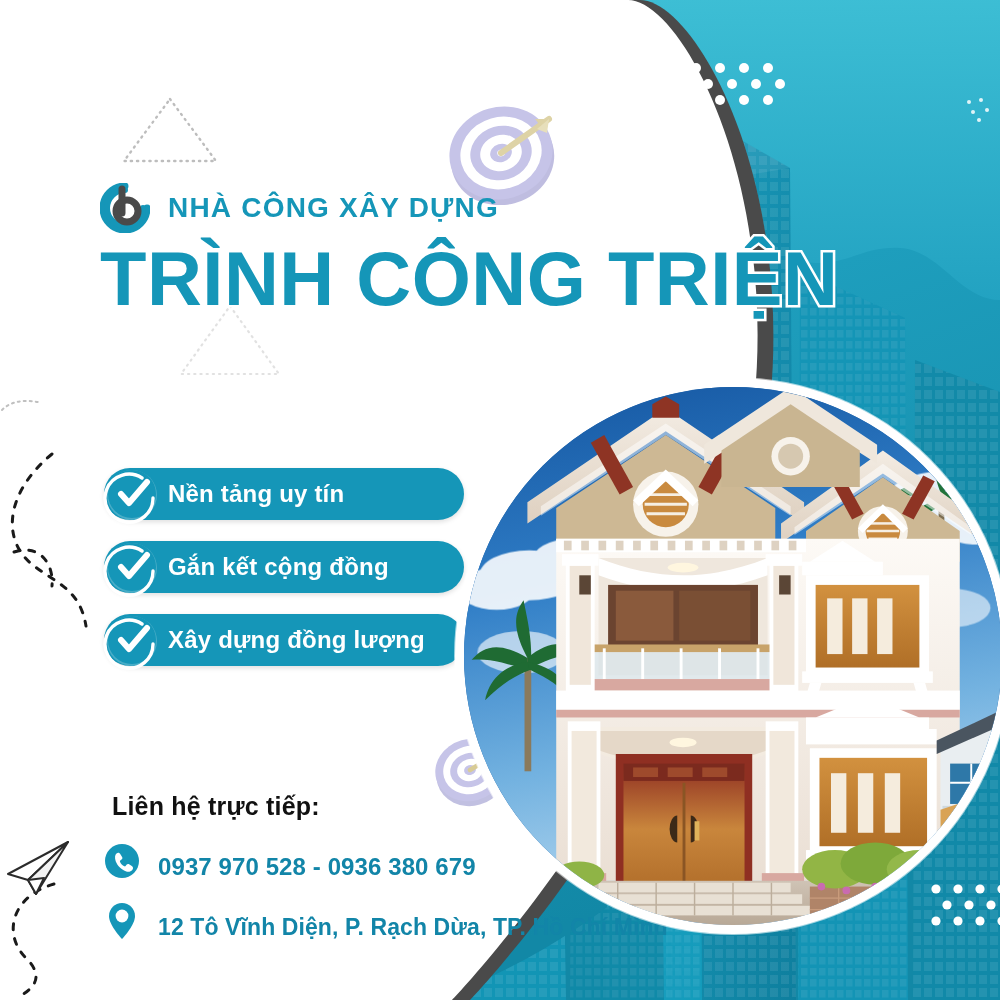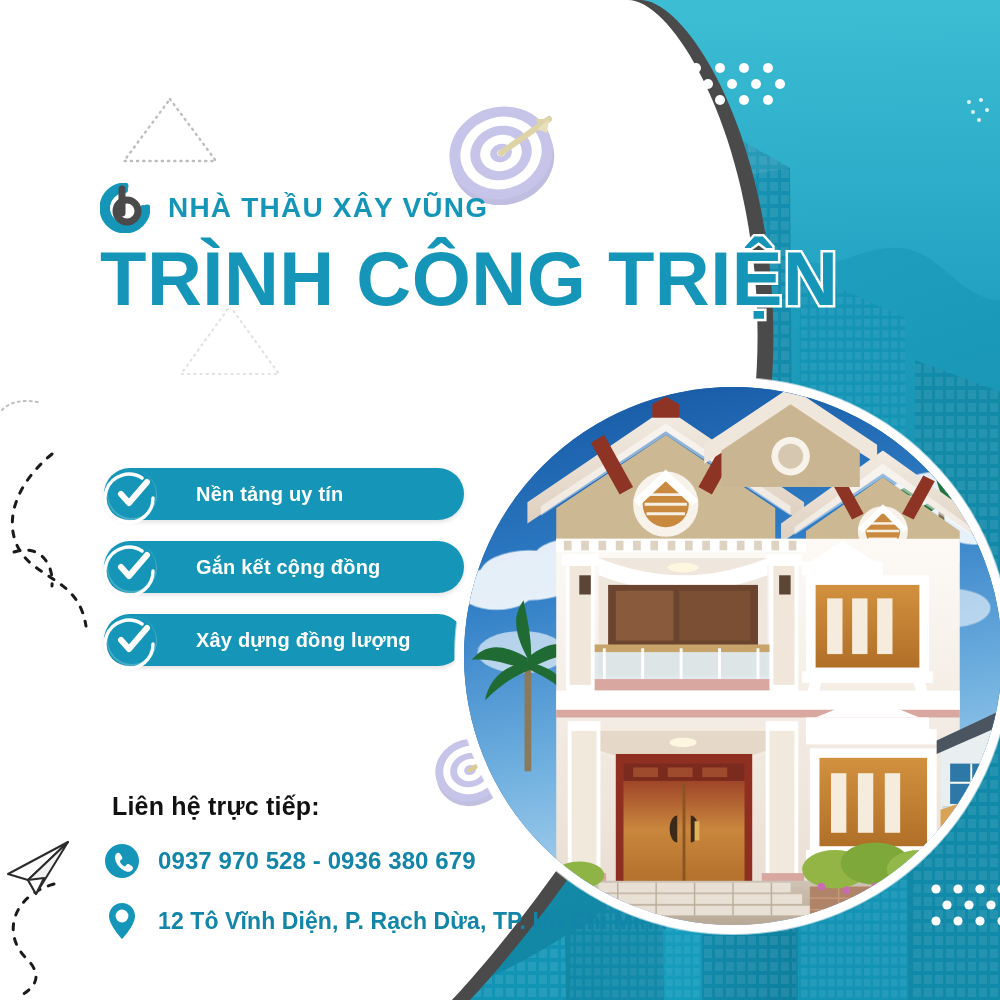--- a/index.html
+++ b/index.html
@@ -54,30 +54,30 @@
   
   #features { position:absolute; left:104px; top:468px; width:360px; }
   .pill {
     position:relative; height:52px; margin-bottom:21px;
     background:#1596b8; border-radius:26px;
     display:flex; align-items:center;
     box-shadow:0 2px 5px rgba(0,0,0,.13);
   }
   .pill-check { position:absolute; left:-2px; top:-4px; width:60px; height:60px; }
   .pill-label {
-    margin-left:92px; color:#ffffff;
-    font-size:20px; font-weight:bold; letter-spacing:.2px; white-space:nowrap;
+    margin-left:64px; color:#ffffff;
+    font-size:24px; font-weight:bold; letter-spacing:.2px; white-space:nowrap;
   }
 
   
   #contact { position:absolute; left:104px; top:792px; width:620px; }
   #contact-heading {
     font-size:25px; font-weight:bold; color:#111; letter-spacing:.2px;margin-left:8px;
   }
-  .contact-row { display:flex; align-items:center; margin-top:20px; }
+  .contact-row { display:flex; align-items:flex-end; margin-top:20px; }
   .contact-ico { width:36px; height:40px; flex:0 0 36px; }
   .contact-text {
     margin-left:18px; font-size:24px; font-weight:bold;
     color:#1285a8; white-space:nowrap; letter-spacing:.1px;
   }
   .contact-row.addr .contact-text { font-size:23px; }
 
   
   #photo-circle {
     position:absolute; left:455px; top:378px;
@@ -286,21 +286,21 @@
 
   <div id="header-block">
 
     <div id="logo-row">
       <svg id="logo-mark" viewBox="0 0 50 50">
         <path d="M25,3 A22,22 0 1,0 47,25" fill="none" stroke="#1596b8" stroke-width="7" stroke-linecap="round"></path>
         <path d="M43,25 A18,18 0 1,1 25,7" fill="none" stroke="#1596b8" stroke-width="6" stroke-linecap="round"></path>
         <path d="M22,6 L22,30" stroke="#4a4a4a" stroke-width="7" stroke-linecap="round" fill="none"></path>
         <circle cx="27" cy="28" r="11" fill="none" stroke="#4a4a4a" stroke-width="7"></circle>
       </svg>
-      <div id="eyebrow">NHÀ THẦU XÂY VŨNG</div>
+      <div id="eyebrow">NHÀ CÔNG XÂY DỰNG</div>
     </div>
 
     <div id="main-title">TRÌNH CÔNG TRIỆN</div>
 
   </div>
 
   <div id="features">
 
     <div class="pill">
       <svg class="pill-check" viewBox="0 0 60 60">

